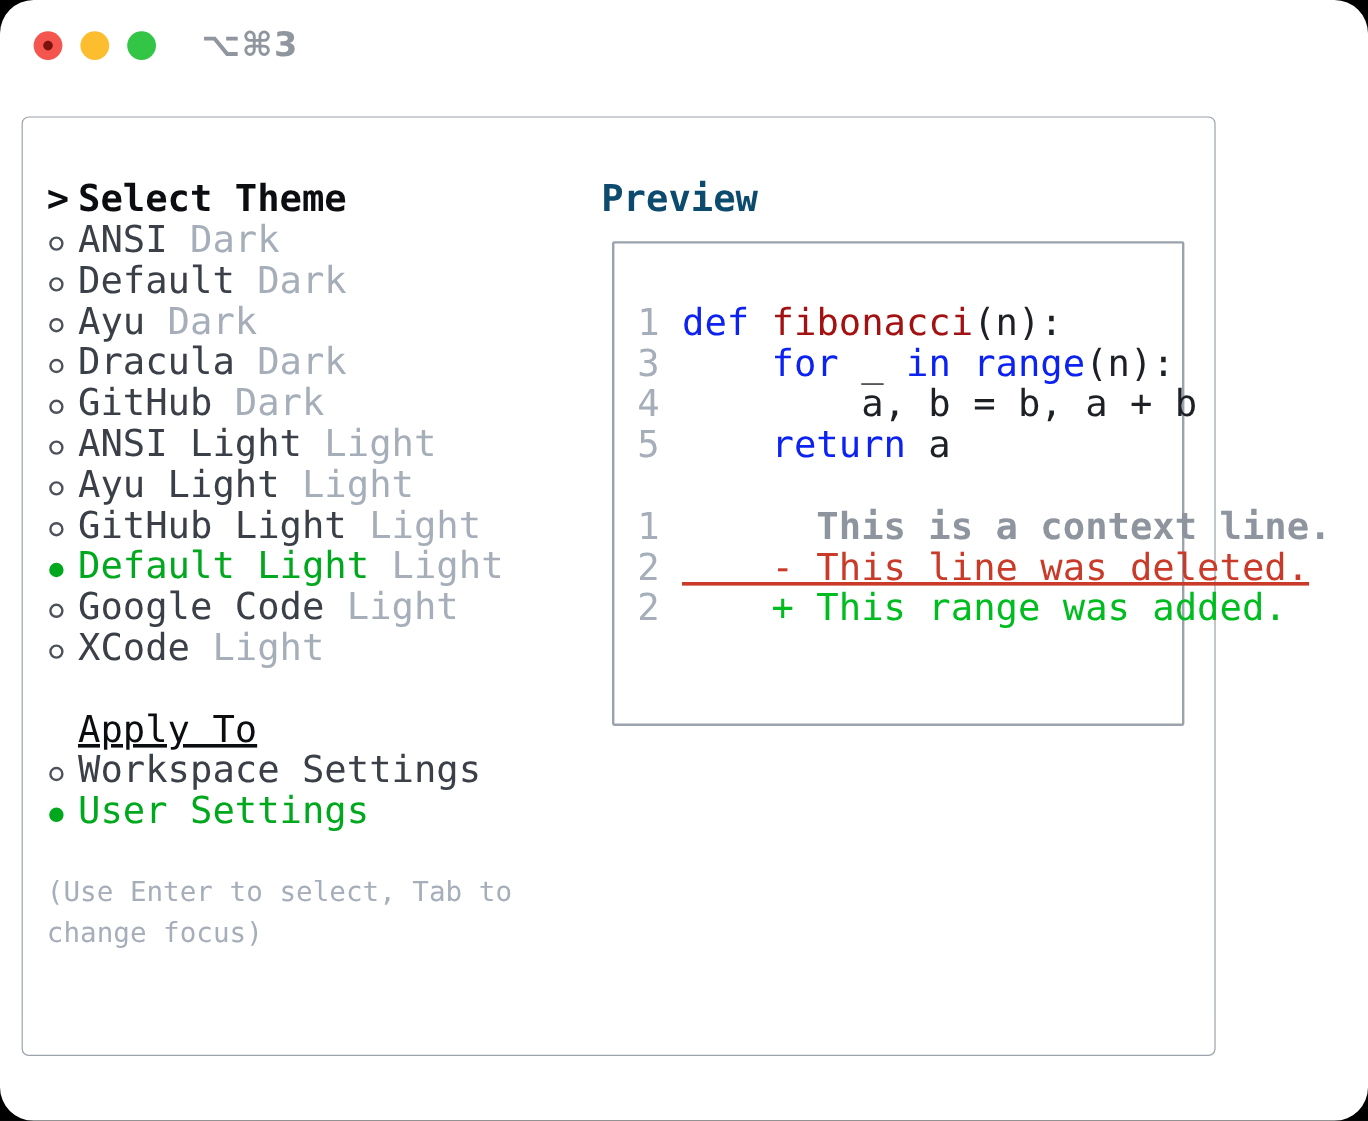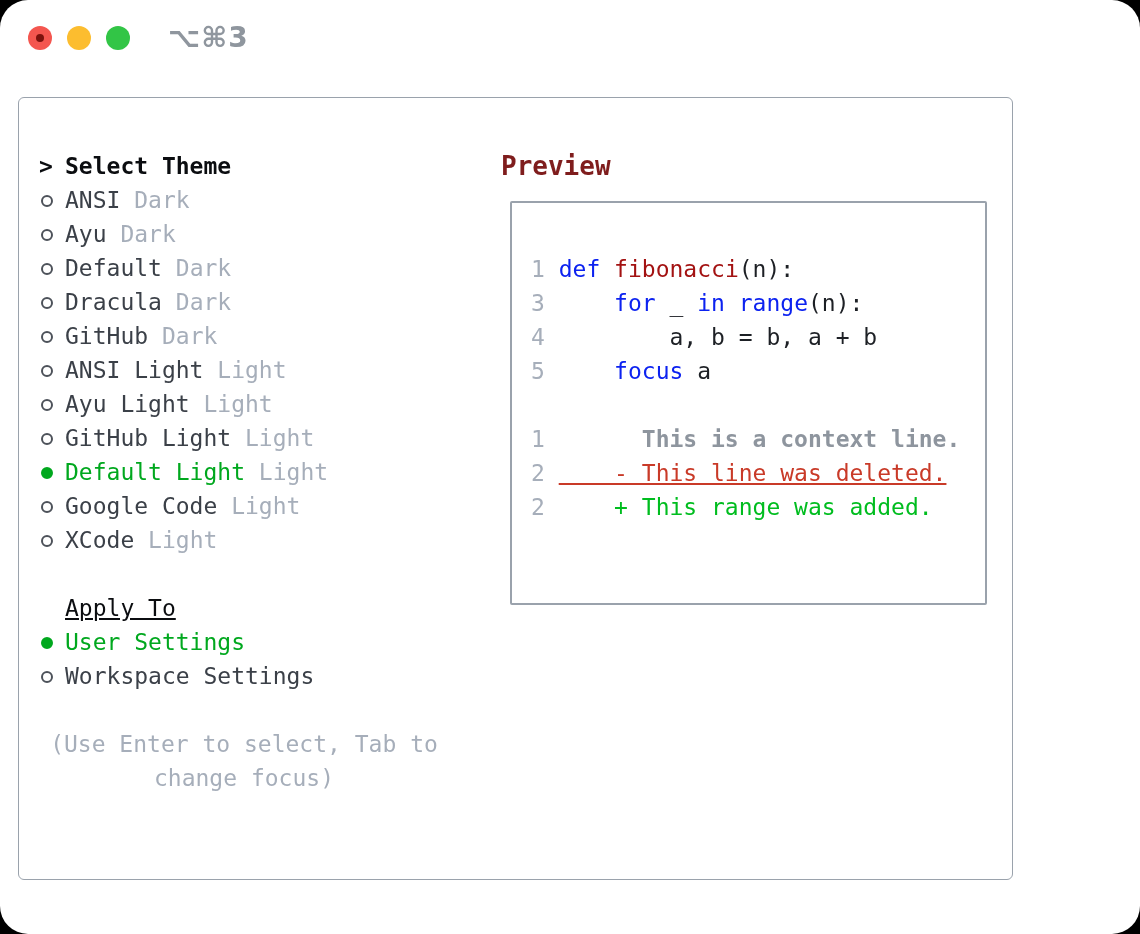--- a/index.html
+++ b/index.html
@@ -19,46 +19,46 @@
     position:absolute; left:168px; top:20px; font-size:28px; line-height:36px;
     color:#8f969e; font-weight:bold; font-family:"DejaVu Sans", sans-serif; letter-spacing:1px;
   }
   
   .panel {
     position:absolute; left:18px; top:97px; width:995px; height:783px;
     border:1.5px solid #9aa2ac; border-radius:6px; background:#fff; box-sizing:border-box;
   }
   
   .left { position:absolute; left:20px; top:51px; width:460px; }
-  .row { height:34px; line-height:34px; white-space:pre; font-size:23px; color:#3b4048; }
+  .row { height:34px; line-height:34px; white-space:pre; font-size:31px; color:#3b4048; }
   .marker { display:inline-block; width:26px; vertical-align:top; }
   .marker::before {
     content:""; display:inline-block; width:12px; height:12px; box-sizing:border-box;
     border:2px solid #4d525a; border-radius:50%; margin-left:2px; vertical-align:1px;
   }
   .marker.sel::before { background:#00a81e; border-color:#00a81e; }
   .marker.none::before { border:none; }
   .marker.prompt { font-weight:bold; color:#0b0d10; }
   .marker.prompt::before { content:none; }
   .row .name { color:#3b4048; }
   .row .variant { color:#a6aeba; }
   .row.header { font-weight:bold; color:#0b0d10; }
   .row.section { color:#0b0d10;text-decoration:underline; }
   .row.selected .name { color:#00a81e; }
   .spacer { height:34px; }
-  .hint { width:410px; font-size:23px; line-height:34px; color:#a6aeba;text-align:center; }
+  .hint { width:410px; font-size:23px; line-height:34px; color:#a6aeba; }
   
   .preview-title { position:absolute; left:482px; top:51px; height:34px; line-height:34px;
-    font-size:26px; font-weight:bold; color:#7f1d1d; }
+    font-size:31px; font-weight:bold; color:#0c4a6e; }
   .preview-box {
     position:absolute; left:491px; top:103px; width:477px; height:404px;
     border:2px solid #9aa2ac; border-radius:2px; box-sizing:border-box; background:#fff;
   }
   .code { position:absolute; left:19px; top:49px; }
-  .code-line { height:34px; line-height:34px; white-space:pre; font-size:23px; }
+  .code-line { height:34px; line-height:34px; white-space:pre; font-size:31px; }
   .seg-num  { color:#a6aeba; }
   .seg-code { color:#1d2025; }
   .seg-kw   { color:#0c22f0; }
   .seg-fn   { color:#a31212; }
   .seg-ctx  { color:#8e959e;font-weight:bold; }
   .seg-del  { color:#c93a28;text-decoration:underline; }
   .seg-add  { color:#00bd1f; }
 </style>
 </head>
 <body>
@@ -71,46 +71,46 @@
     </span>
     <span class="tl yellow"></span>
     <span class="tl green"></span>
     <span class="shortcut">⌥⌘3</span>
   </div>
 
   <div class="panel">
     <div class="left">
         <div class="row header"><span class="marker prompt">&gt;</span><span>Select Theme</span></div>
         <div class="row"><span class="marker"></span><span class="name">ANSI</span><span class="variant"> Dark</span></div>
+        <div class="row"><span class="marker"></span><span class="name">Default</span><span class="variant"> Dark</span></div>
         <div class="row"><span class="marker"></span><span class="name">Ayu</span><span class="variant"> Dark</span></div>
-        <div class="row"><span class="marker"></span><span class="name">Default</span><span class="variant"> Dark</span></div>
         <div class="row"><span class="marker"></span><span class="name">Dracula</span><span class="variant"> Dark</span></div>
         <div class="row"><span class="marker"></span><span class="name">GitHub</span><span class="variant"> Dark</span></div>
         <div class="row"><span class="marker"></span><span class="name">ANSI Light</span><span class="variant"> Light</span></div>
         <div class="row"><span class="marker"></span><span class="name">Ayu Light</span><span class="variant"> Light</span></div>
         <div class="row"><span class="marker"></span><span class="name">GitHub Light</span><span class="variant"> Light</span></div>
         <div class="row selected"><span class="marker sel"></span><span class="name">Default Light</span><span class="variant"> Light</span></div>
         <div class="row"><span class="marker"></span><span class="name">Google Code</span><span class="variant"> Light</span></div>
         <div class="row"><span class="marker"></span><span class="name">XCode</span><span class="variant"> Light</span></div>
         <div class="spacer"></div>
         <div class="row section"><span class="marker none"></span><span>Apply To</span></div>
+        <div class="row"><span class="marker"></span><span class="name">Workspace Settings</span></div>
         <div class="row selected"><span class="marker sel"></span><span class="name">User Settings</span></div>
-        <div class="row"><span class="marker"></span><span class="name">Workspace Settings</span></div>
         <div class="spacer"></div>
         <div class="hint">(Use Enter to select, Tab to change focus)</div>
       </div>
 
     <div class="preview-title">Preview</div>
 
     <div class="preview-box">
       <div class="code">
           <div class="code-line"><span class="seg-num">1 </span><span class="seg-kw">def</span><span class="seg-code"> </span><span class="seg-fn">fibonacci</span><span class="seg-code">(n):</span></div>
           <div class="code-line"><span class="seg-num">3 </span><span class="seg-code">    </span><span class="seg-kw">for</span><span class="seg-code"> _ </span><span class="seg-kw">in</span><span class="seg-code"> </span><span class="seg-kw">range</span><span class="seg-code">(n):</span></div>
           <div class="code-line"><span class="seg-num">4 </span><span class="seg-code">        a, b = b, a + b</span></div>
-          <div class="code-line"><span class="seg-num">5 </span><span class="seg-code">    </span><span class="seg-kw">focus</span><span class="seg-code"> a</span></div>
+          <div class="code-line"><span class="seg-num">5 </span><span class="seg-code">    </span><span class="seg-kw">return</span><span class="seg-code"> a</span></div>
           <div class="code-line"><span class="seg-num"></span></div>
           <div class="code-line"><span class="seg-num">1 </span><span class="seg-ctx">      This is a context line.</span></div>
           <div class="code-line"><span class="seg-num">2 </span><span class="seg-del">    - This line was deleted.</span></div>
           <div class="code-line"><span class="seg-num">2 </span><span class="seg-add">    + This range was added.</span></div>
         </div>
     </div>
   </div>
 
 </div>
 

